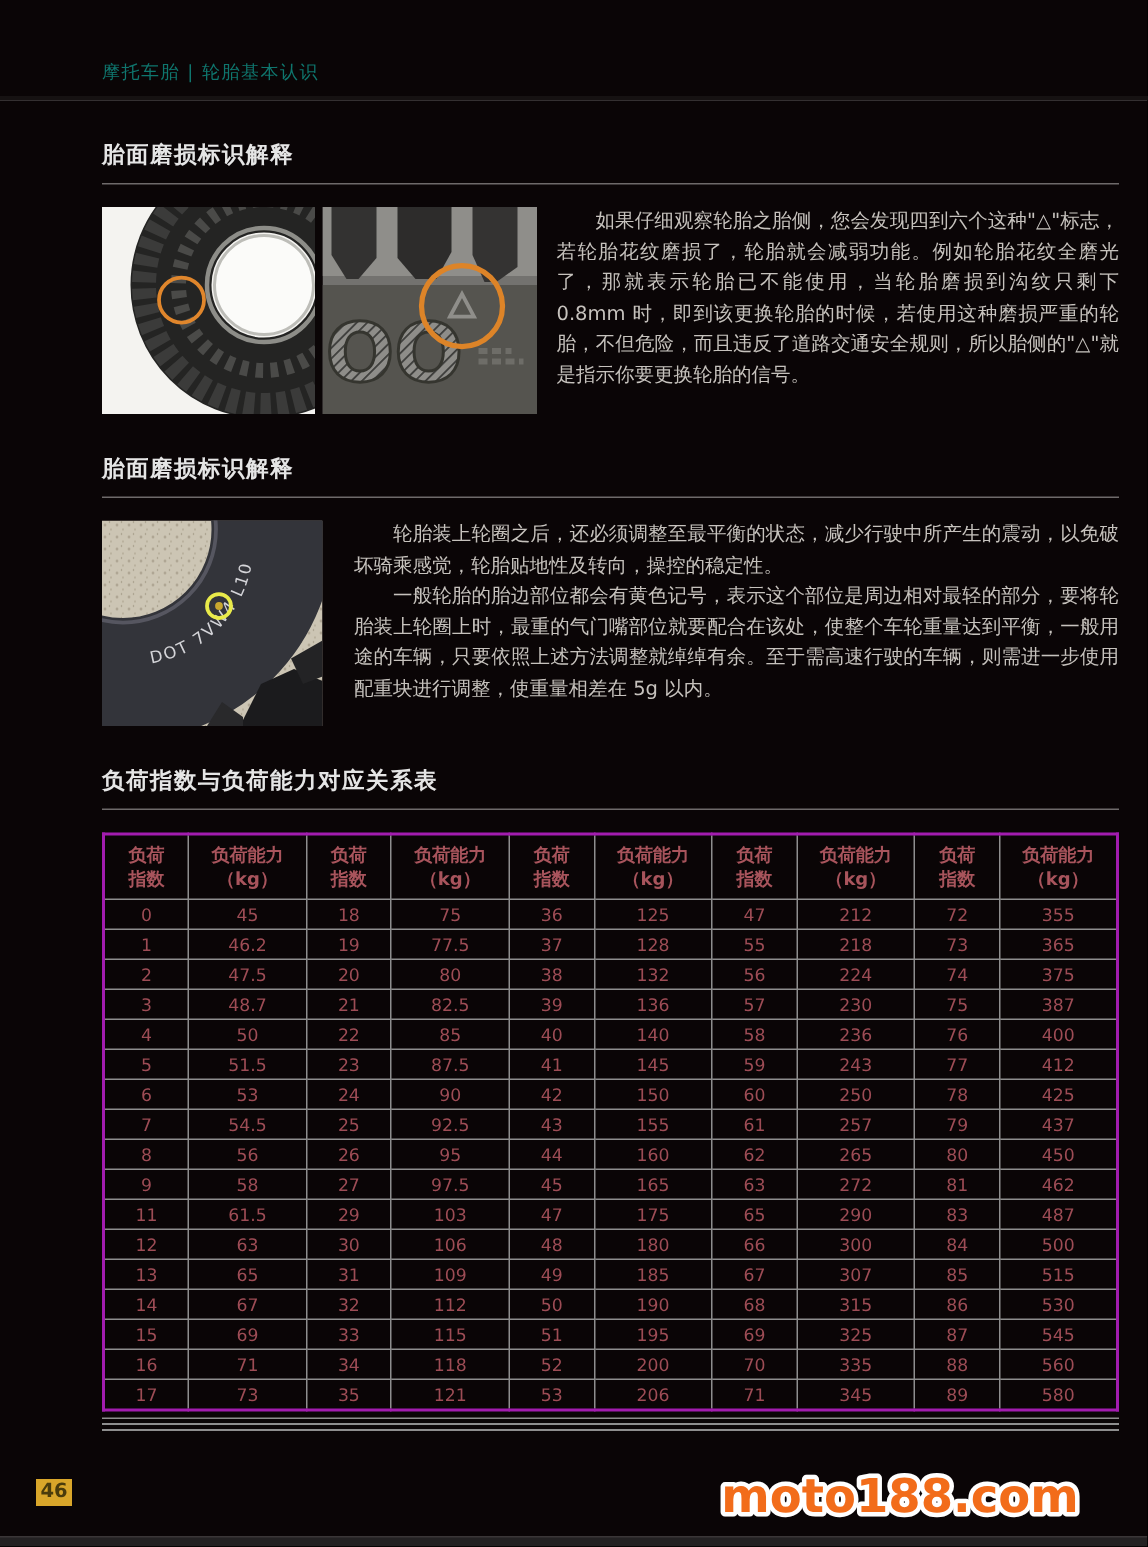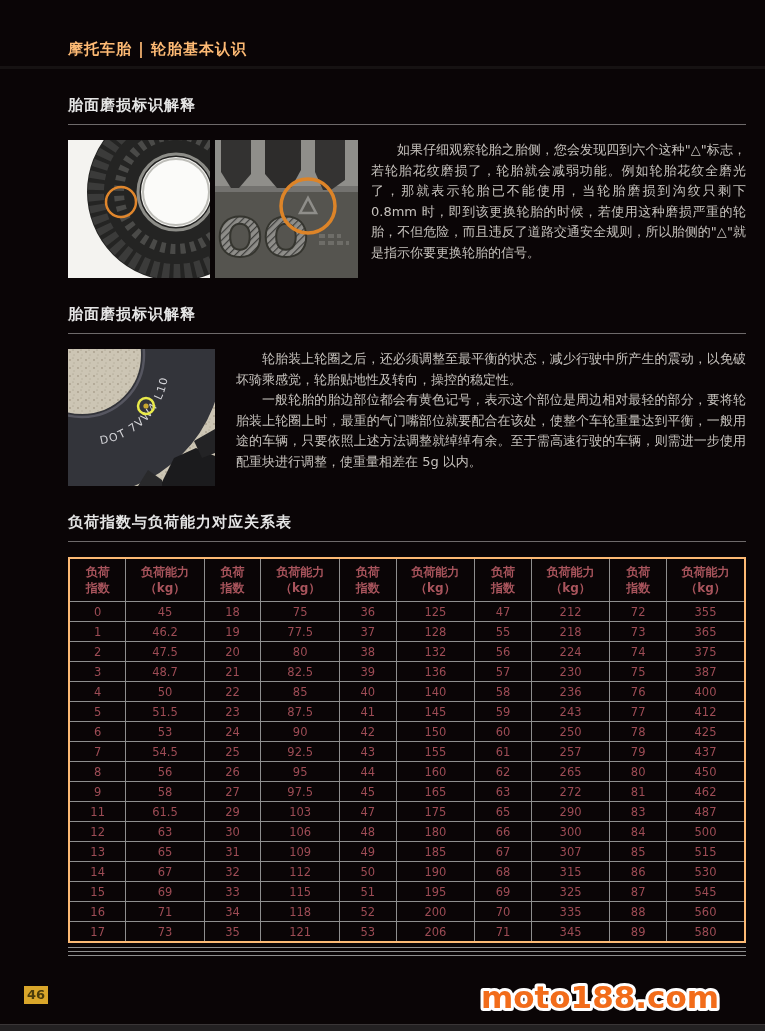--- a/index.html
+++ b/index.html
@@ -9,21 +9,21 @@
     width:765px; height:1031px;
     background:#0a0506;
     font-family:"DejaVu Sans", sans-serif;
     overflow:hidden;
     margin:0 auto;
   }
   .content { padding:40px 19px 0 68px; }
 
   
   .page-title {
-    color:#fdba74; font-size:15px; font-weight:bold;
+    color:#0f766e; font-size:12px; font-weight:normal;
     letter-spacing:1px;
   }
   .header-rule {
     height:1px; background:#9a9a9a;
     margin:7px -19px 0 -68px;
     border-bottom:3px solid #161212;
   }
 
   
   .section-title {
@@ -40,21 +40,21 @@
   .body-col2 { flex:1; margin-left:21px; }
   p.body-text {
     color:#c6c2bd; font-size:13px; line-height:20.5px;
     text-indent:2em; text-align:justify;
   }
 
   
   .load-table {
     width:100%; margin-top:15px;
     border-collapse:collapse; table-layout:fixed;
-    border:2px solid #fdba74;
+    border:2px solid #a21caf;
     padding-left:16px;
   }
   .load-table th, .load-table td {
     border:1px solid #8e8e8e;
     color:#9d4c55; text-align:center; vertical-align:middle;
     font-family:"DejaVu Sans", sans-serif;
   }
   .load-table th {
     font-size:12px; font-weight:bold; line-height:16px;
     padding:5px 0; white-space:pre-line; color:#a8545c;

